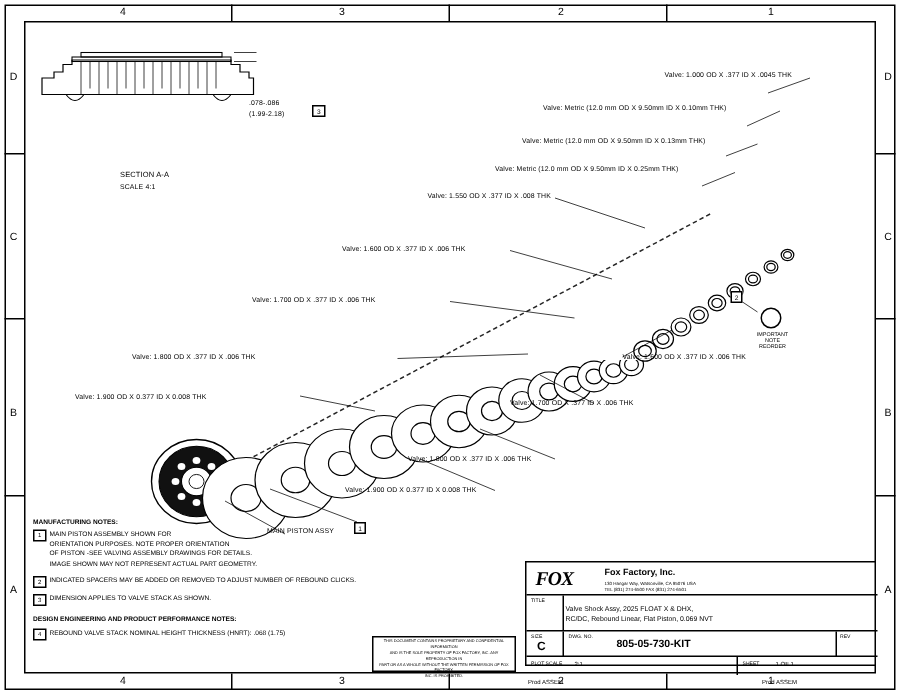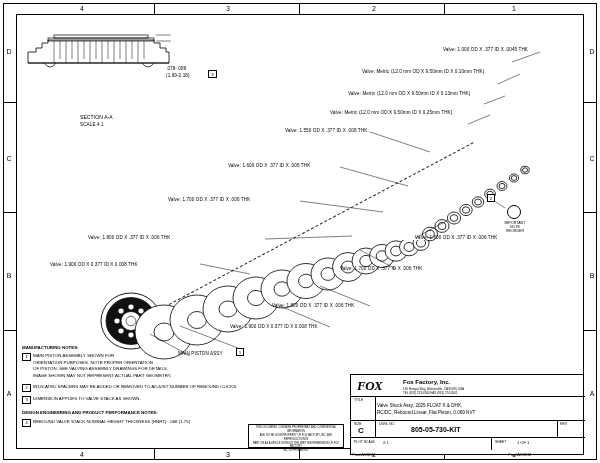--- a/index.html
+++ b/index.html
@@ -78,21 +78,21 @@
     font-size: 4px;
     line-height: 6px;
     padding: 0 1px;
     flex: 0 0 auto;
   }
   .note-body { flex: 1 1 auto; }
 
   
   .tb {
     position: absolute;
-    left: 350px; top: 374px; width: 234px; height: 81px;
+    left: 350px; top: 374px; width: 234px; height: 70px;
     border: 1px solid #000;
     box-sizing: border-box;
     background: #fff;
   }
   .tb-cell { position: absolute; box-sizing: border-box; }
   .tb-lbl { font-size: 3.4px; color: #000; }
   .logo-fox {
     font-family: "Liberation Serif", serif;
     font-style: italic;
     font-weight: bold;

